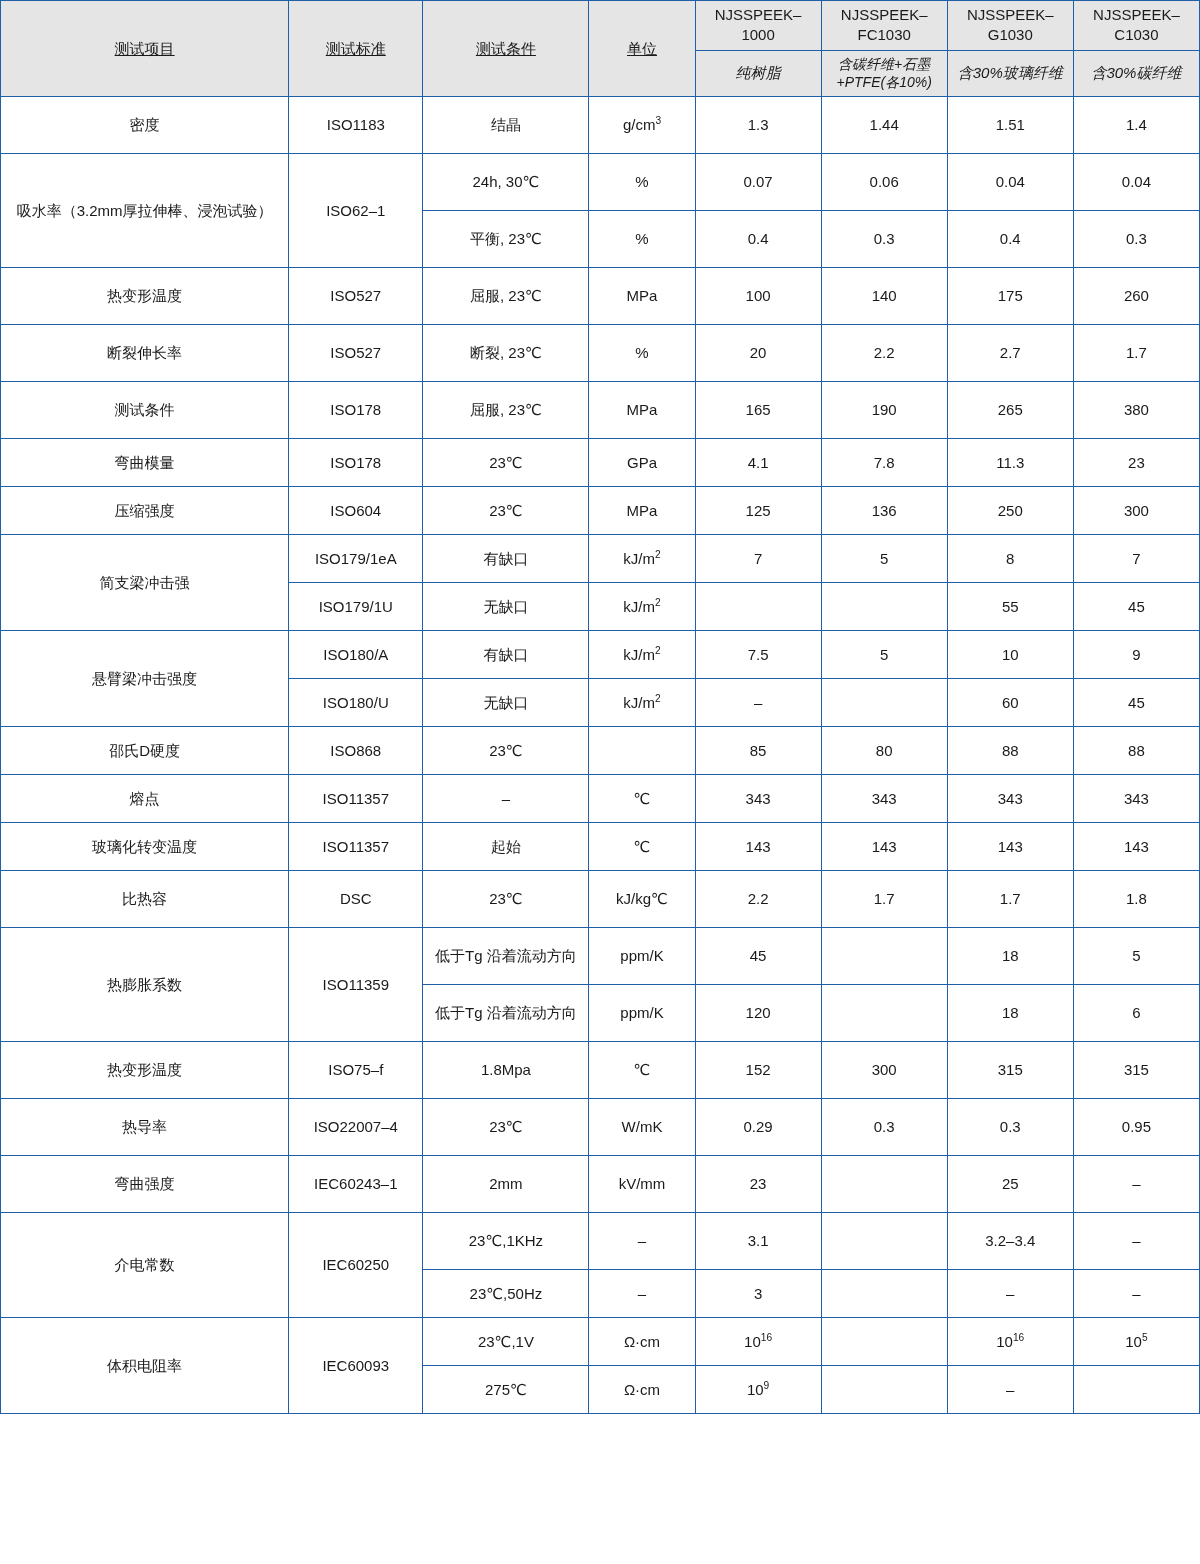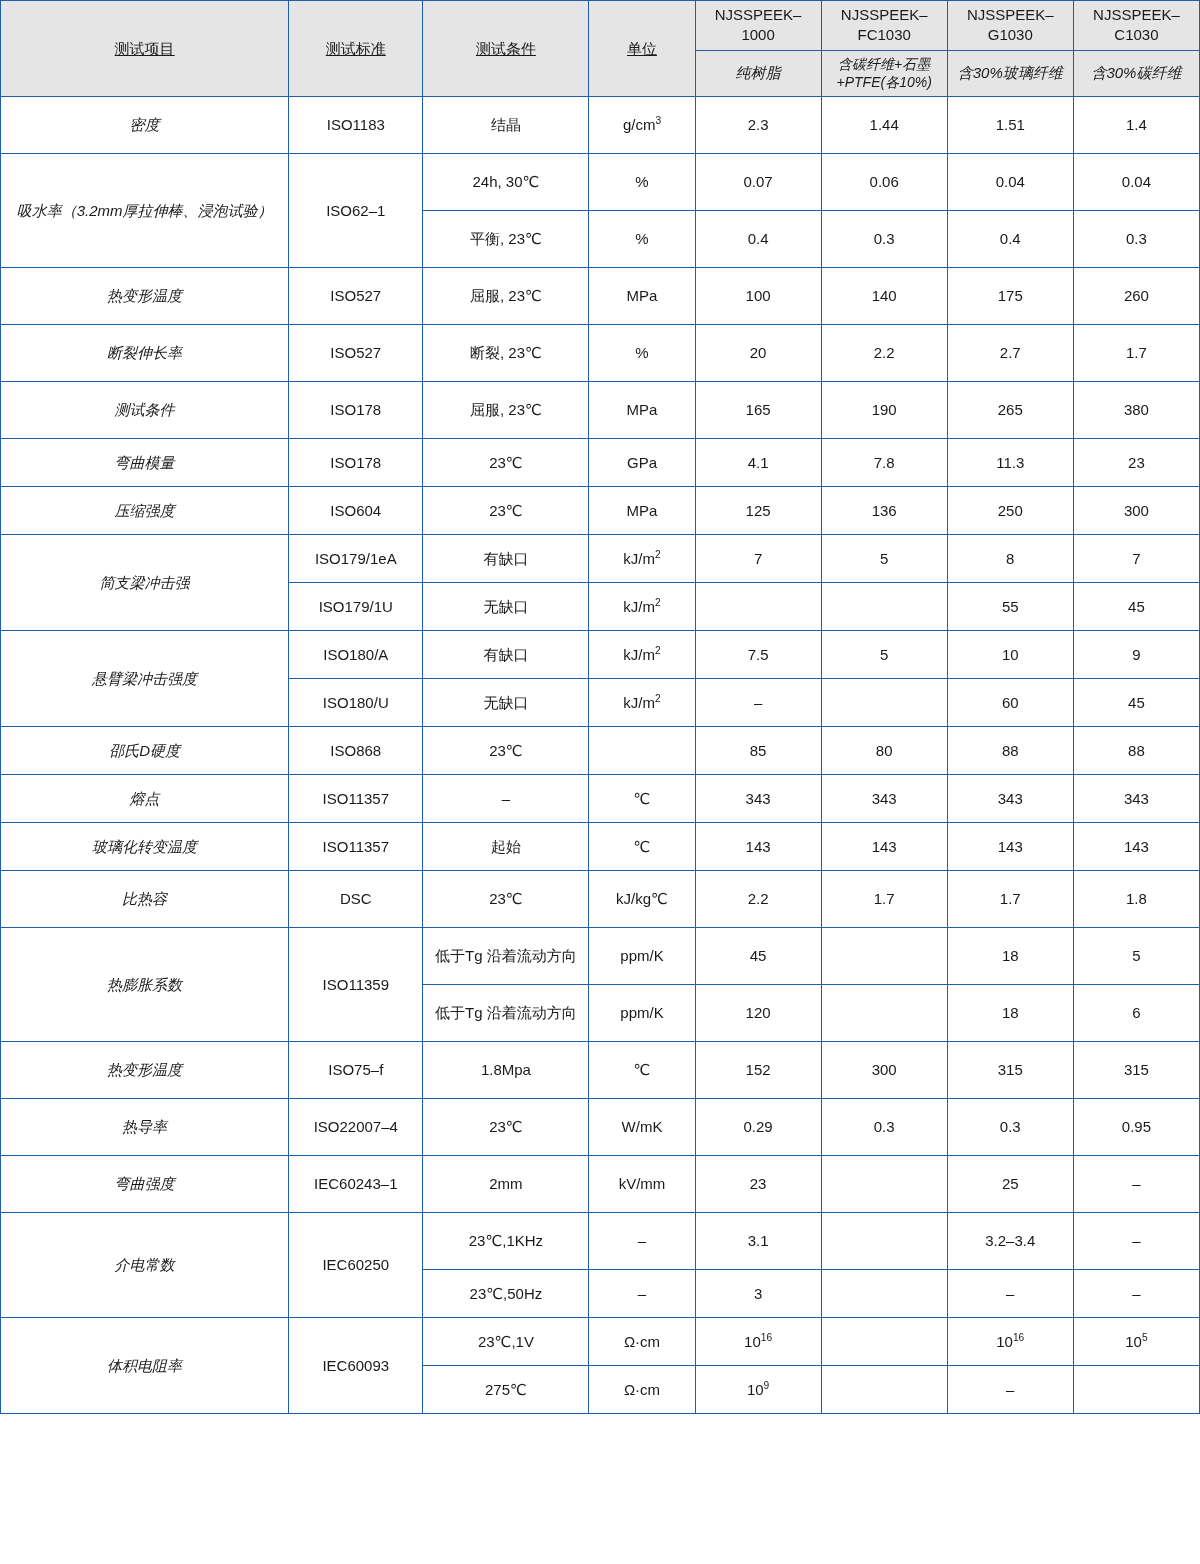--- a/index.html
+++ b/index.html
@@ -56,21 +56,20 @@
   }
   col.c-item   { width: 288px; }
   col.c-std    { width: 134px; }
   col.c-cond   { width: 166px; }
   col.c-unit   { width: 106px; }
   col.c-val    { width: 126px; }
   td.item {
     font-size: 16px;
     padding: 10px 12px;
     line-height: 1.5;
-    font-style: italic;
   }
   td.std, td.cond, td.unit {
     font-size: 15px;
   }
   td.val {
     font-size: 15px;
   }
   sup {
     font-size: 0.68em;
     vertical-align: super;
@@ -110,21 +109,21 @@
       <th class="hdr-sub">含30%玻璃纤维</th>
       <th class="hdr-sub">含30%碳纤维</th>
     </tr>
   </thead>
   <tbody id="table-body">
       <tr class="row-h-md">
         <td class="item">密度</td>
         <td class="std">ISO1183</td>
         <td class="cond">结晶</td>
         <td class="unit">g/cm<sup>3</sup></td>
-        <td class="val">2.3</td>
+        <td class="val">1.3</td>
         <td class="val">1.44</td>
         <td class="val">1.51</td>
         <td class="val">1.4</td>
       </tr>
       <tr class="row-h-md">
         <td class="item" rowspan="2">吸水率（3.2mm厚拉伸棒、浸泡试验）</td>
         <td class="std" rowspan="2">ISO62–1</td>
         <td class="cond">24h, 30℃</td>
         <td class="unit">%</td>
         <td class="val">0.07</td>

